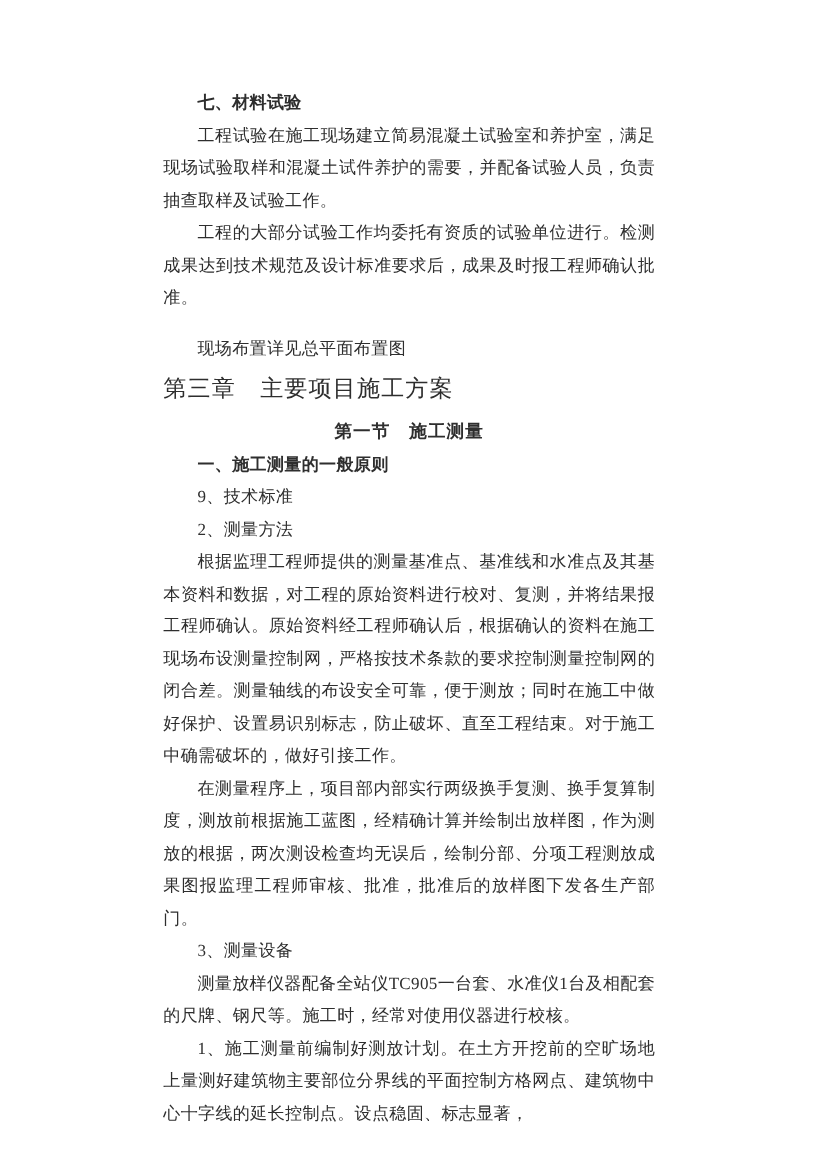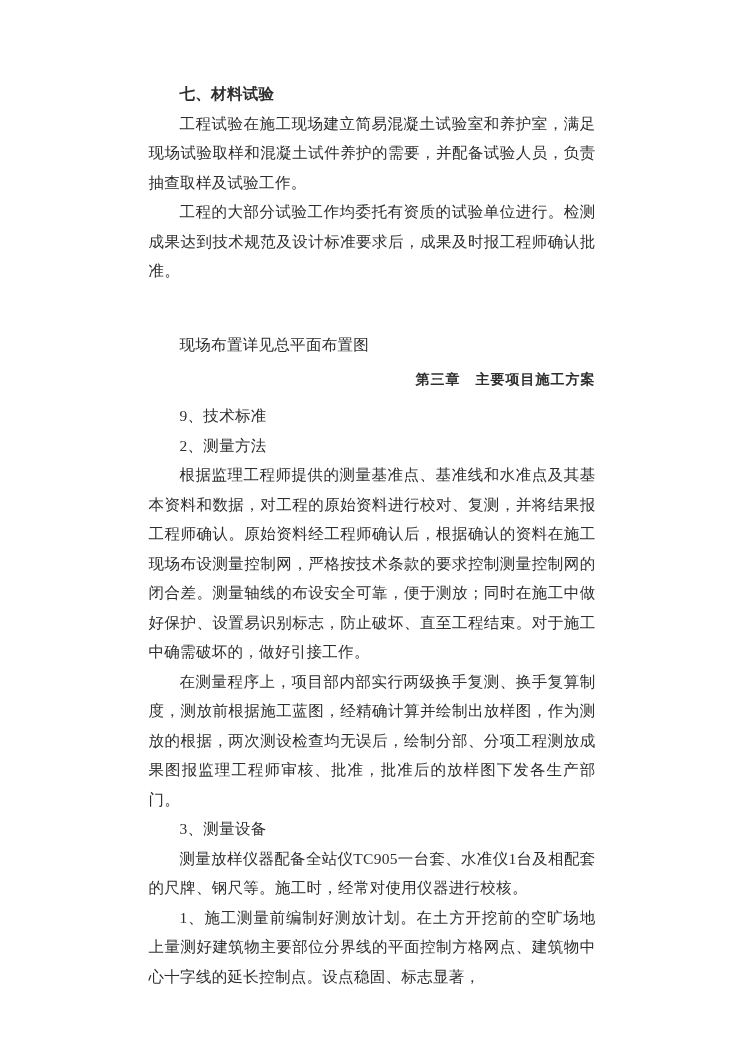--- a/index.html
+++ b/index.html
@@ -22,46 +22,48 @@
   .blk {
     margin: 0;
     font-size: 15.5px;
     line-height: 29.5px;
     letter-spacing: 0.3px;
     text-align: justify;
     text-indent: 2em;
   }
   .bold { font-weight: bold; }
   .chapter {
-    text-align: right;
+    text-align: left;
     text-indent: 0;
-    font-size: 14px;
-    font-weight: bold;
+    font-size: 21px;
+    font-weight: normal;
     line-height: 42px;
     letter-spacing: 1px;
   }
   .section {
     text-align: center;
     text-indent: 0;
     font-size: 16px;
     font-weight: bold;
     margin-top: 4px;
     letter-spacing: 1px;
   }
-  .gap-top { margin-top: 44px; }
+  .gap-top { margin-top: 17px; }
 </style>
 </head>
 <body>
 
 <div class="page">
   <div class="blk bold">七、材料试验</div>
   <p class="blk">工程试验在施工现场建立简易混凝土试验室和养护室，满足现场试验取样和混凝土试件养护的需要，并配备试验人员，负责抽查取样及试验工作。</p>
   <p class="blk">工程的大部分试验工作均委托有资质的试验单位进行。检测成果达到技术规范及设计标准要求后，成果及时报工程师确认批准。</p>
   <p class="blk gap-top">现场布置详见总平面布置图</p>
   <div class="blk chapter">第三章　主要项目施工方案</div>
+  <div class="blk section">第一节　施工测量</div>
+  <div class="blk bold">一、施工测量的一般原则</div>
   <p class="blk">9、技术标准</p>
   <p class="blk">2、测量方法</p>
   <p class="blk">根据监理工程师提供的测量基准点、基准线和水准点及其基本资料和数据，对工程的原始资料进行校对、复测，并将结果报工程师确认。原始资料经工程师确认后，根据确认的资料在施工现场布设测量控制网，严格按技术条款的要求控制测量控制网的闭合差。测量轴线的布设安全可靠，便于测放；同时在施工中做好保护、设置易识别标志，防止破坏、直至工程结束。对于施工中确需破坏的，做好引接工作。</p>
   <p class="blk">在测量程序上，项目部内部实行两级换手复测、换手复算制度，测放前根据施工蓝图，经精确计算并绘制出放样图，作为测放的根据，两次测设检查均无误后，绘制分部、分项工程测放成果图报监理工程师审核、批准，批准后的放样图下发各生产部门。</p>
   <p class="blk">3、测量设备</p>
   <p class="blk">测量放样仪器配备全站仪TC905一台套、水准仪1台及相配套的尺牌、钢尺等。施工时，经常对使用仪器进行校核。</p>
   <p class="blk">1、施工测量前编制好测放计划。在土方开挖前的空旷场地上量测好建筑物主要部位分界线的平面控制方格网点、建筑物中心十字线的延长控制点。设点稳固、标志显著，</p>
 </div>
 
 </body></html>

